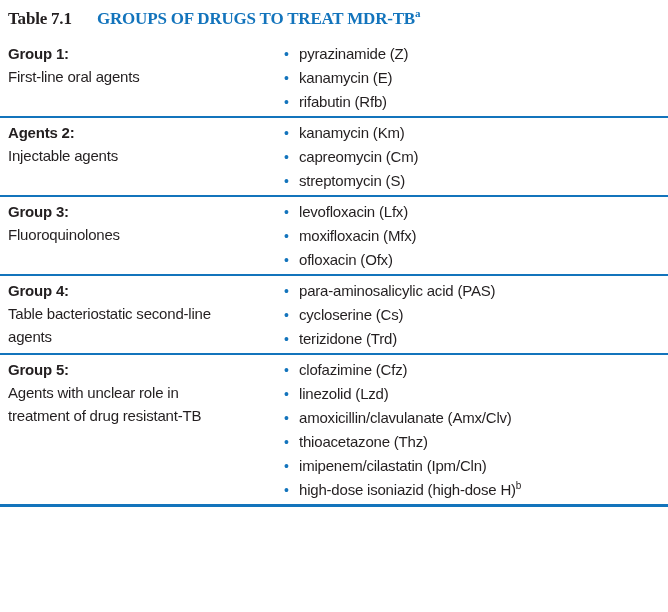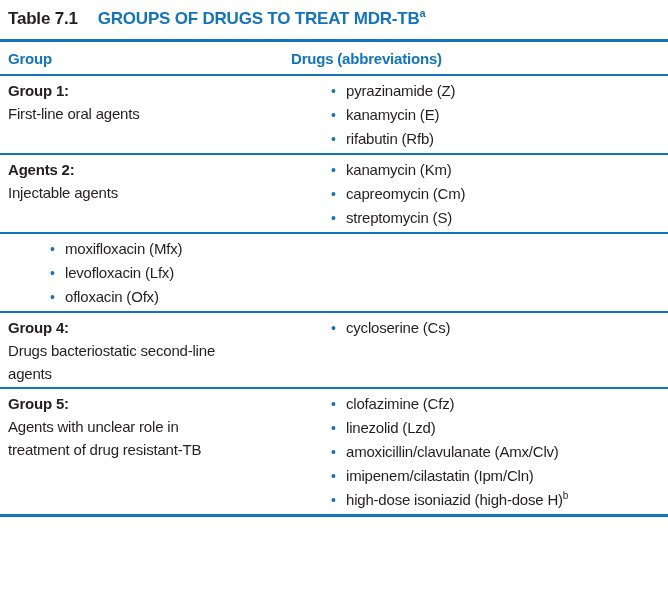--- a/index.html
+++ b/index.html
@@ -6,21 +6,21 @@
   * { box-sizing: border-box; }
   html,body { margin:0; padding:0; }
   body {
     width:668px; height:612px; background:#ffffff; overflow:hidden;
     font-family:"Liberation Sans", sans-serif; color:var(--text);
     font-size:15px; letter-spacing:-0.2px;
   }
   .page { width:668px; }
 
   
-  .title-row { padding:9px 0 10px 8px; white-space:nowrap; }
+  .title-row { padding:9px 0 10px 8px; white-space:nowrap;font-family:Liberation Serif, serif; }
   .t-label {
     font-weight:bold; font-size:17px; color:var(--text);
     display:inline-block; min-width:69px; margin-right:20px;
   }
   .t-title { font-weight:bold; font-size:17px; color:var(--accent); }
   sup { line-height:0; }
   .t-sup { font-size:11px; font-weight:bold; color:var(--accent); }
 
   
   .row { display:grid; grid-template-columns:281px 1fr; }
@@ -32,40 +32,36 @@
   .h { color:var(--accent); font-weight:bold; font-size:15px; }
   .col1 { padding-left:8px; }
   .header-row .col2 { padding-left:10px; }
 
   .g-row { border-bottom:2px solid var(--accent); padding:3px 0 2px 0; }
   .g-row:last-child { border-bottom:3px solid var(--accent); }
   .col1, .col2 { line-height:23px; }
   .col1-inner { max-width:220px; }
   .group-name { font-weight:bold; }
 
-  .drug { white-space:nowrap;margin-left:47px; }
+  .drug { white-space:nowrap; }
   .bullet {
     display:inline-block; width:18px; padding-left:3px;
     color:var(--accent); font-size:14px;
   }
   .drug sup { font-size:10px; }
 </style>
 </head>
 <body>
 
 <div class="page">
 
   <div class="title-row">
     <span class="t-label">Table 7.1</span><span class="t-title"><span>GROUPS OF DRUGS TO TREAT MDR-TB</span><sup class="t-sup">a</sup></span>
   </div>
 
-  <div class="row header-row">
-    <div class="col1 h">Group</div>
-    <div class="col2 h">Drugs (abbreviations)</div>
-  </div>
 
   <div id="tbody">
       <div class="row g-row">
         <div class="col1">
           <div class="col1-inner">
             <div class="group-name">Group 1:</div>
             <div class="group-desc">First-line oral agents</div>
           </div>
         </div>
         <div class="col2">
@@ -81,48 +77,57 @@
             <div class="group-desc">Injectable agents</div>
           </div>
         </div>
         <div class="col2">
           <div class="drug"><span class="bullet">•</span><span class="drug-text">kanamycin (Km)</span></div>
           <div class="drug"><span class="bullet">•</span><span class="drug-text">capreomycin (Cm)</span></div>
           <div class="drug"><span class="bullet">•</span><span class="drug-text">streptomycin (S)</span></div>
         </div>
       </div>
       <div class="row g-row">
+        <div class="col1">
+          <div class="col1-inner">
+            <div class="group-name">Group 3:</div>
+            <div class="group-desc">Fluoroquinolones</div>
+          </div>
+        </div>
         <div class="col2">
+          <div class="drug"><span class="bullet">•</span><span class="drug-text">levofloxacin (Lfx)</span></div>
           <div class="drug"><span class="bullet">•</span><span class="drug-text">moxifloxacin (Mfx)</span></div>
-          <div class="drug"><span class="bullet">•</span><span class="drug-text">levofloxacin (Lfx)</span></div>
           <div class="drug"><span class="bullet">•</span><span class="drug-text">ofloxacin (Ofx)</span></div>
         </div>
       </div>
       <div class="row g-row">
         <div class="col1">
           <div class="col1-inner">
             <div class="group-name">Group 4:</div>
-            <div class="group-desc">Drugs bacteriostatic second-line agents</div>
+            <div class="group-desc">Table bacteriostatic second-line agents</div>
           </div>
         </div>
         <div class="col2">
+          <div class="drug"><span class="bullet">•</span><span class="drug-text">para-aminosalicylic acid (PAS)</span></div>
           <div class="drug"><span class="bullet">•</span><span class="drug-text">cycloserine (Cs)</span></div>
+          <div class="drug"><span class="bullet">•</span><span class="drug-text">terizidone (Trd)</span></div>
         </div>
       </div>
       <div class="row g-row">
         <div class="col1">
           <div class="col1-inner">
             <div class="group-name">Group 5:</div>
             <div class="group-desc">Agents with unclear role in treatment of drug resistant-TB</div>
           </div>
         </div>
         <div class="col2">
           <div class="drug"><span class="bullet">•</span><span class="drug-text">clofazimine (Cfz)</span></div>
           <div class="drug"><span class="bullet">•</span><span class="drug-text">linezolid (Lzd)</span></div>
           <div class="drug"><span class="bullet">•</span><span class="drug-text">amoxicillin/clavulanate (Amx/Clv)</span></div>
+          <div class="drug"><span class="bullet">•</span><span class="drug-text">thioacetazone (Thz)</span></div>
           <div class="drug"><span class="bullet">•</span><span class="drug-text">imipenem/cilastatin (Ipm/Cln)</span></div>
           <div class="drug"><span class="bullet">•</span><span class="drug-text">high-dose isoniazid (high-dose H)</span><sup>b</sup></div>
           <div class="drug"></div>
         </div>
       </div>
     </div>
 
 </div>
 
 </body></html>

